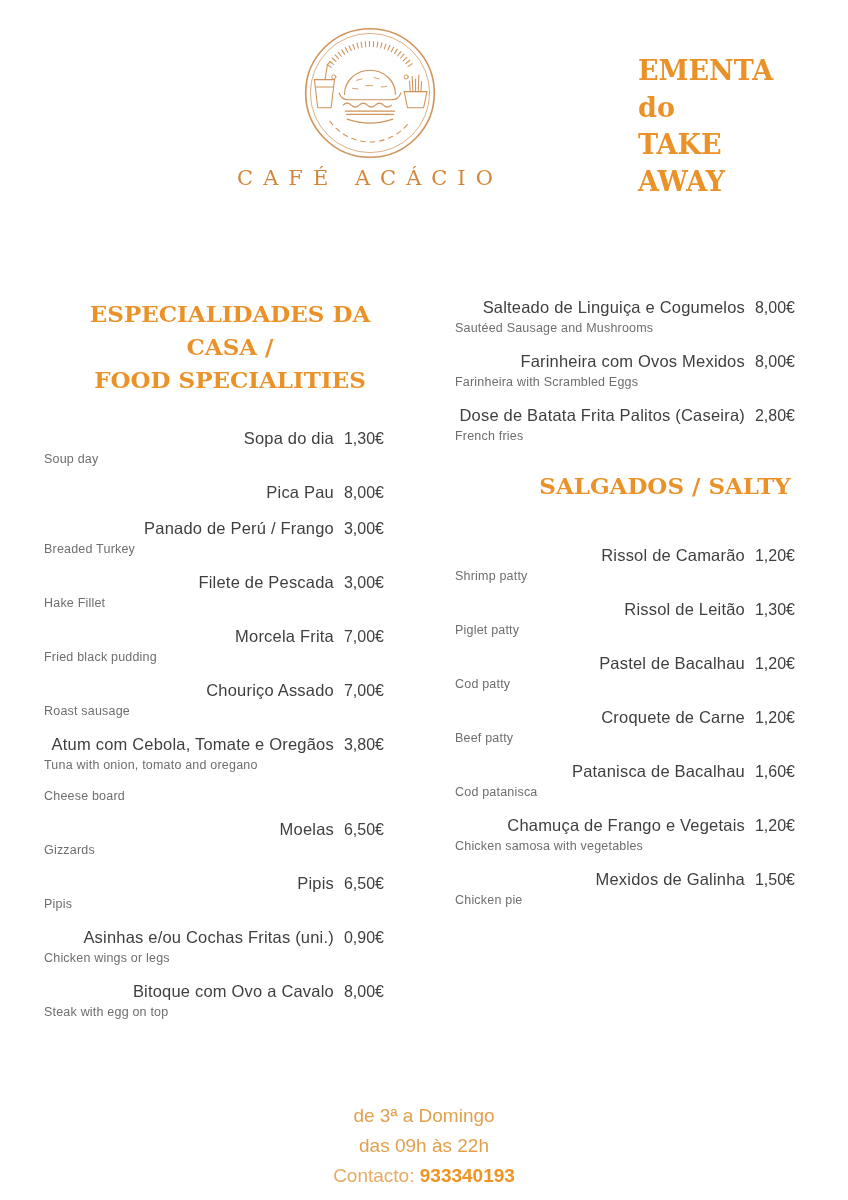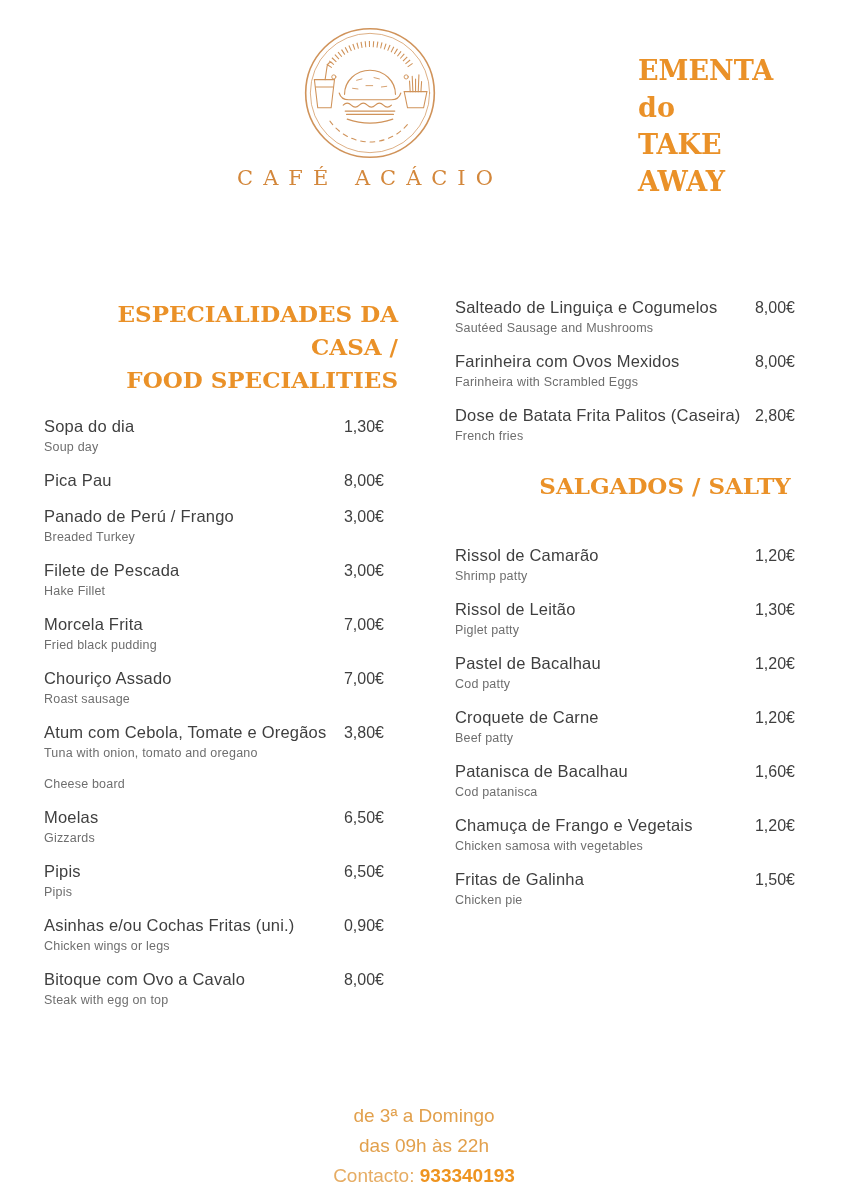--- a/index.html
+++ b/index.html
@@ -32,24 +32,24 @@
   }
   
   .col{position:absolute;top:297px;width:340px;}
   .col-left{left:44px;}
   .col-right{left:455px;}
   h2.section-heading{
     font-family:"DejaVu Serif",serif;
     font-weight:bold;font-size:23px;line-height:33px;color:var(--accent);
     text-align:center;margin:0;
   }
-  .col-left h2.section-heading{margin:0 -14px 20px 18px;text-align:right;}
+  .col-left h2.section-heading{margin:0 -14px 32px 18px;}
   .col-right h2.section-heading{margin:25px -20px 43px 60px;}
   .menu-item{margin-bottom:15px;}
-  .menu-item .row{display:flex;justify-content:space-between;align-items:baseline;}
+  .menu-item .row{display:flex;justify-content:flex-end;align-items:baseline;}
   .menu-item .name{font-size:16.5px;line-height:21px;color:var(--text-dark);letter-spacing:.2px;}
   .menu-item .price{font-size:16px;line-height:21px;color:var(--text-dark);white-space:nowrap;padding-left:10px;}
   .menu-item .desc{font-size:12.5px;line-height:16px;color:var(--text-gray);margin-top:2px;letter-spacing:.2px;}
   .menu-item .desc.it{}
   
   .footer{
     position:absolute;top:1101px;left:0;width:848px;text-align:center;
     font-size:19px;line-height:30px;color:var(--footer-orange);
   }
   .footer .contact-label{color:var(--contact-label);}
@@ -256,21 +256,21 @@
         </div>
         <div class="menu-item">
           <div class="row">
             <span class="name">Chamuça de Frango e Vegetais</span>
             <span class="price">1,20€</span>
           </div>
           <div class="desc it">Chicken samosa with vegetables</div>
         </div>
         <div class="menu-item">
           <div class="row">
-            <span class="name">Fritas de Galinha</span>
+            <span class="name">Mexidos de Galinha</span>
             <span class="price">1,50€</span>
           </div>
           <div class="desc it">Chicken pie</div>
         </div>
       </div>
   </section>
 
   <div class="footer">
     <div>de 3ª a Domingo</div>
     <div>das 09h às 22h</div>

